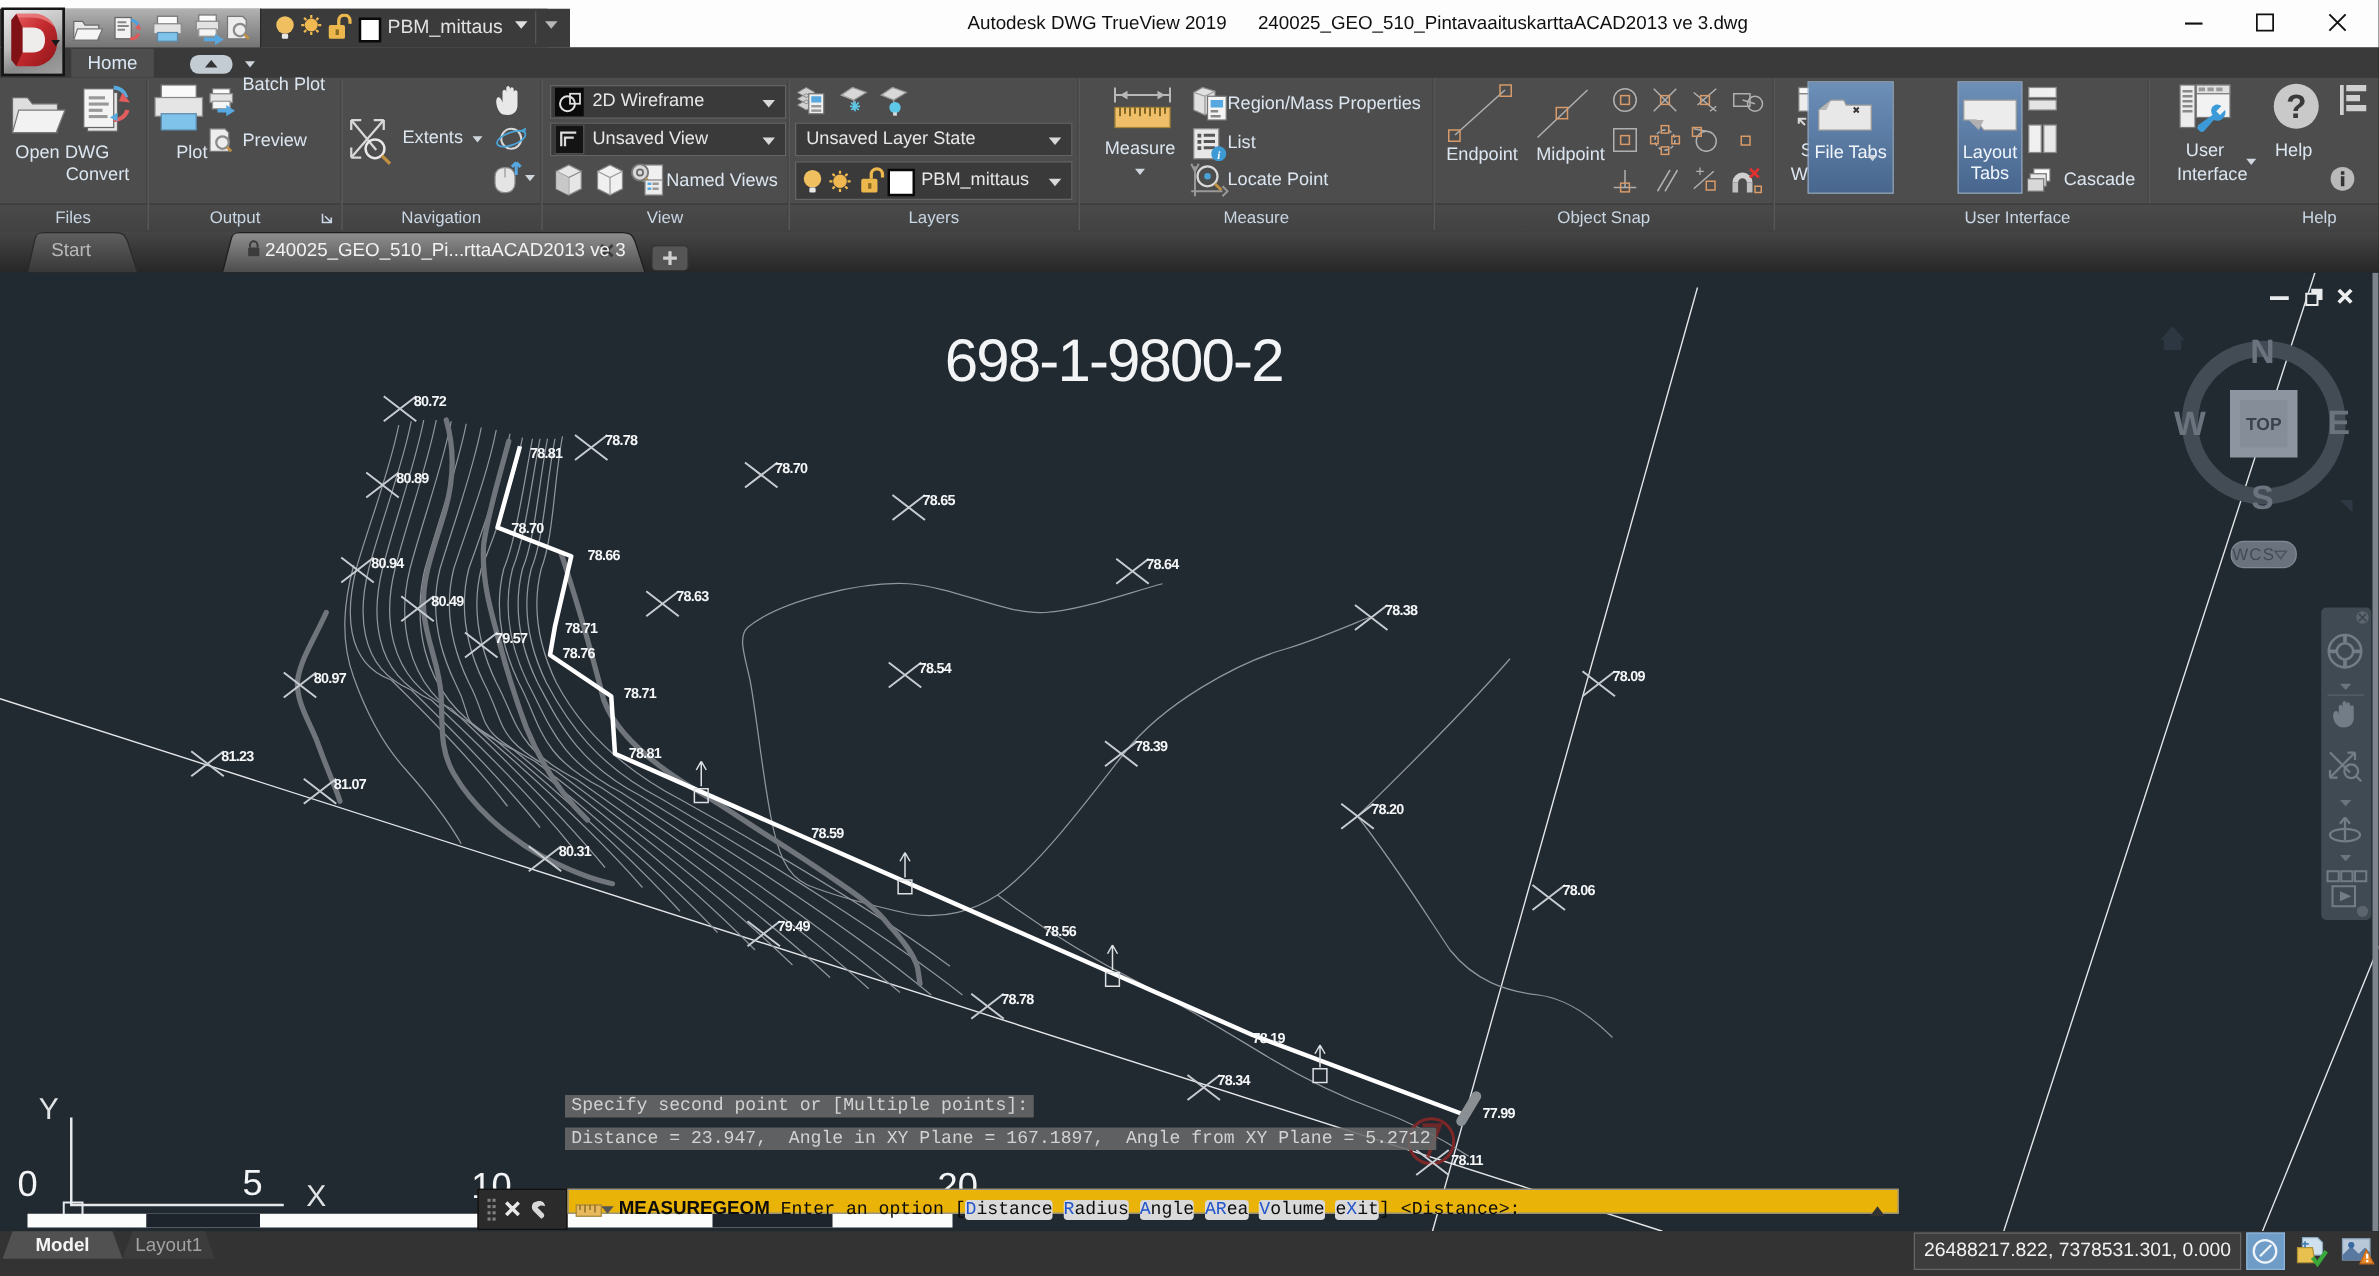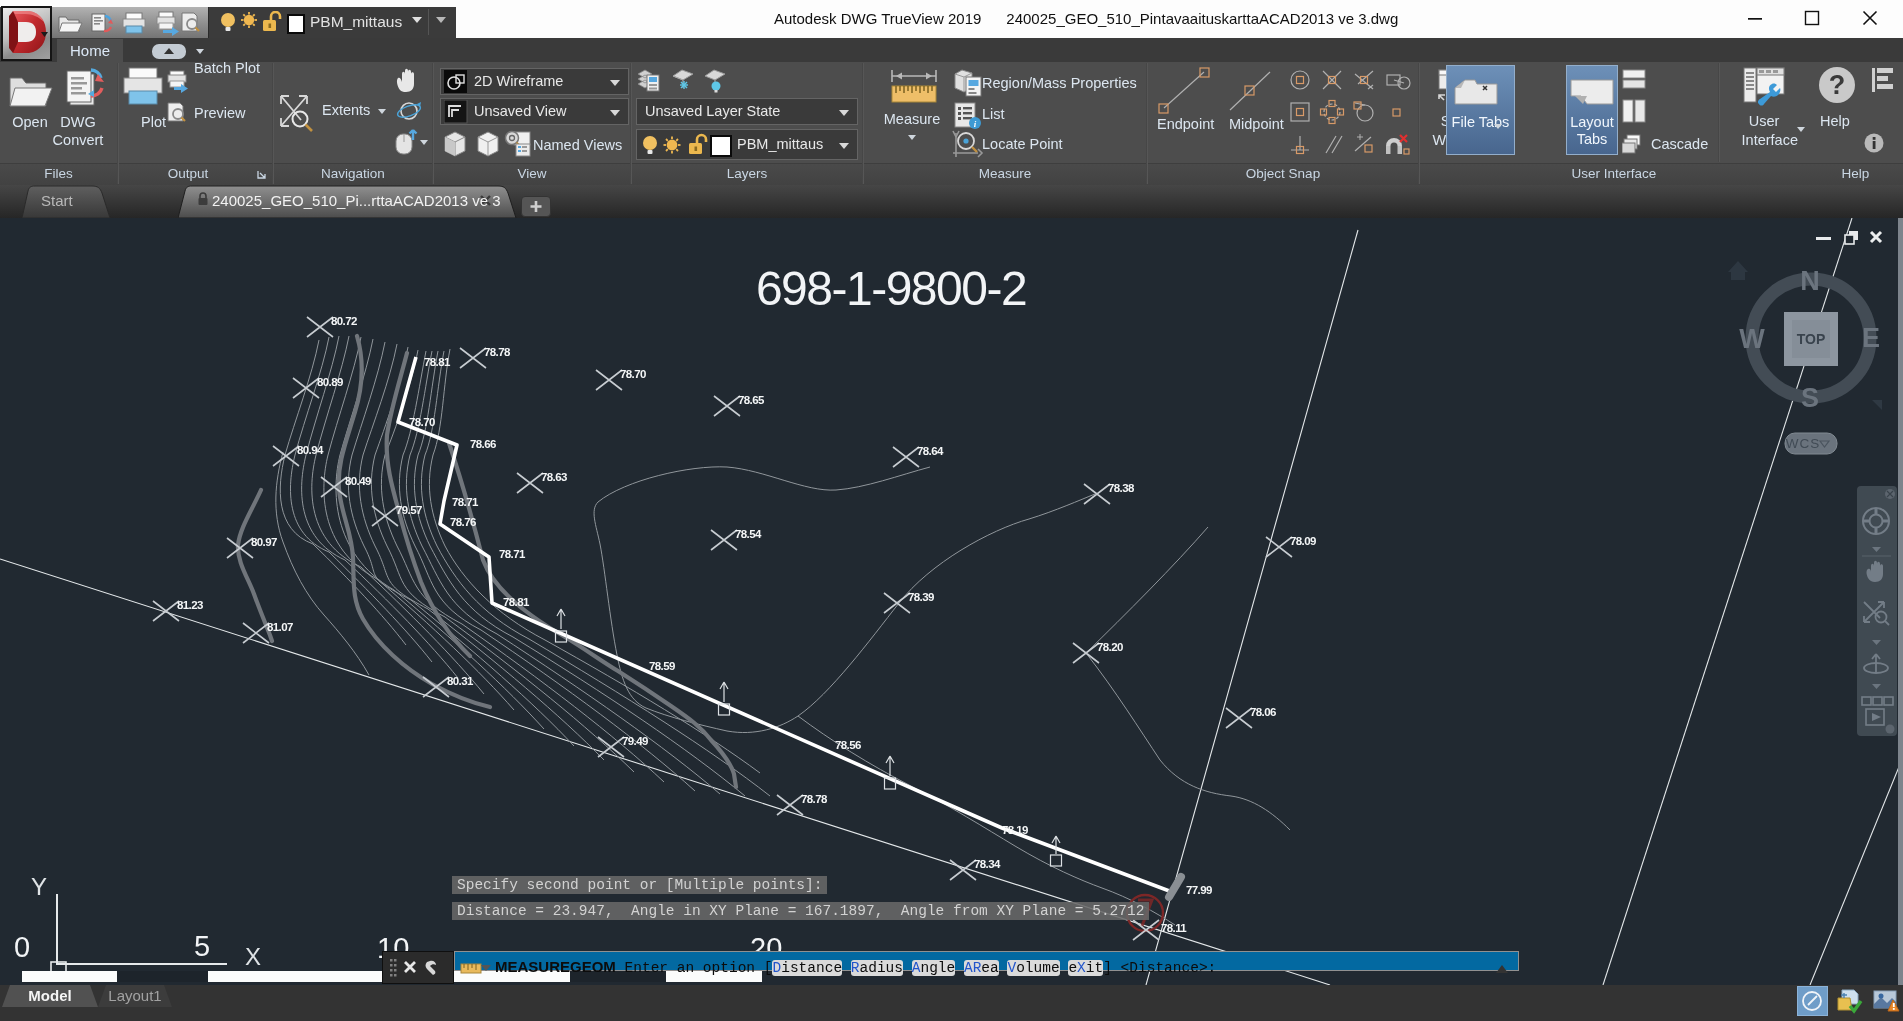--- a/index.html
+++ b/index.html
@@ -172,21 +172,21 @@
         <rect x="7" y="16" width="16" height="2.5" fill="#999"></rect>
         <rect x="7" y="21" width="11" height="2.5" fill="#999"></rect>
         <rect x="7" y="26" width="15" height="2.5" fill="#999"></rect>
       <path d="M27 4 A11 11 0 0 1 37 12" stroke="#56aade" stroke-width="3.4" fill="none"></path>
       <path d="M38 22 A11 11 0 0 1 27 30" stroke="#e25d5d" stroke-width="3.4" fill="none"></path>
       <path d="M34 8 L40 16 L31 15 Z" fill="#e25d5d"></path>
       <path d="M30 31 L24 28 L30 24 Z" fill="#56aade"></path>
     </g>
   </svg>
   <div class="rtext" style="left:8px;top:114px;width:44px;text-align:center;">Open</div>
-  <div class="rtext" style="left:52px;top:114px;width:52px;text-align:center;">DWG</div>
+  <div class="rtext" style="left:52px;top:114px;width:52px;">DWG</div>
   <div class="rtext" style="left:52px;top:132px;width:52px;text-align:center;">Convert</div>
 
   <svg class="ricon" style="left:122px;top:66px;" width="44" height="48">
     <rect x="7" y="2" width="28" height="12" fill="#fafafa" stroke="#777"></rect>
     <rect x="2" y="12" width="38" height="15" fill="#e5e5e5" stroke="#888"></rect>
     <rect x="7" y="25" width="28" height="13" fill="#7fc3ea" stroke="#5a8aa8"></rect>
   </svg>
   <div class="rtext" style="left:122px;top:114px;width:44px;text-align:right;">Plot</div>
   <svg class="ricon" style="left:166px;top:70px;" width="26" height="24">
     <rect x="4" y="1" width="14" height="6" fill="#fafafa" stroke="#777"></rect>
@@ -796,21 +796,21 @@
               <rect x="11" y="12" width="2.5" height="2.5"></rect>
             <rect x="7" y="17" width="2.5" height="2.5"></rect>
               <rect x="11" y="17" width="2.5" height="2.5"></rect>
             <rect x="7" y="22" width="2.5" height="2.5"></rect>
               <rect x="11" y="22" width="2.5" height="2.5"></rect>
           </g>
           <path d="M22,10 L32,20 M32,10 L22,20" stroke="#e8e8e8" stroke-width="2.8"></path>
           <path d="M44,10 C42,12 42,15 44,17 L50,23 C52,22 53,21 52,19 L47,14 C49,12 51,12 53,13 C53,10 50,8 47,9 Z" fill="#d8d8d8"></path>
         </svg>
       </div>
-      <div style="position:absolute;left:72px;top:0;width:1065px;height:20px;background:#0369a1;border:1px solid #919191;font-family:'Liberation Mono',monospace;font-size:14.5px;color:#0c0c0c;">
+      <div style="position:absolute;left:72px;top:0;width:1065px;height:20px;background:#eab308;border:1px solid #919191;font-family:'Liberation Mono',monospace;font-size:14.5px;color:#0c0c0c;">
         <svg width="30" height="31" style="position:absolute;left:4px;top:0;">
             <rect x="2" y="12" width="20" height="9" fill="#e8b95c" stroke="#a8863a"></rect>
             <g stroke="#7a6020">
               <line x1="5" y1="12" x2="5" y2="16"></line>
               <line x1="9" y1="12" x2="9" y2="18"></line>
               <line x1="13" y1="12" x2="13" y2="16"></line>
               <line x1="17" y1="12" x2="17" y2="18"></line>
             </g>
           </svg>
         <div class="caret" style="left:26px;top:13px;border-top-color:#555;"></div>
@@ -821,20 +821,21 @@
       </div>
     </div>
   </div>
   <div class="abs" id="statusbar"></div>
   <svg class="abs" style="left:0;top:984px;z-index:5" width="260" height="25">
     <path d="M2,23 L10,1 L90,1 L98,23 Z" fill="#515151"></path>
     <path d="M98,23 L106,1 L164,1 L172,23 Z" fill="#3c3c3c"></path>
     <text x="50" y="17" font-size="15" font-weight="bold" fill="#f5f5f5" text-anchor="middle" font-family="Liberation Sans,sans-serif">Model</text>
     <text x="135" y="17" font-size="15" fill="#a2a2a2" text-anchor="middle" font-family="Liberation Sans,sans-serif">Layout1</text>
   </svg>
+  <div class="abs" style="left:1531px;top:986px;width:262px;height:30px;background:#3d3d3d;border:1px solid #666;z-index:5;color:#f2f2f2;font-size:15.5px;text-align:center;line-height:28px;">26488217.822, 7378531.301, 0.000</div>
   <div class="abs" style="left:1797px;top:986px;width:31px;height:30px;background:#6f9dc8;border:1px solid #8cb3d8;z-index:5;">
     <svg width="29" height="28">
         <circle cx="14" cy="14" r="9" fill="none" stroke="#f0f4f8" stroke-width="1.8"></circle>
         <line x1="10" y1="18" x2="19" y2="9" stroke="#f0f4f8" stroke-width="1.8"></line>
       </svg>
   </div>
   <div class="abs" style="left:1834px;top:986px;width:31px;height:30px;z-index:5;">
     <svg width="31" height="30">
       <path d="M8 4 L20 4 L24 8 L24 18 L8 18 Z" fill="#cfe0ee" stroke="#8aa8c0"></path>
       <path d="M4 12 L16 12 L18 24 L4 24 Z" fill="#e8c050" stroke="#b09030"></path>

